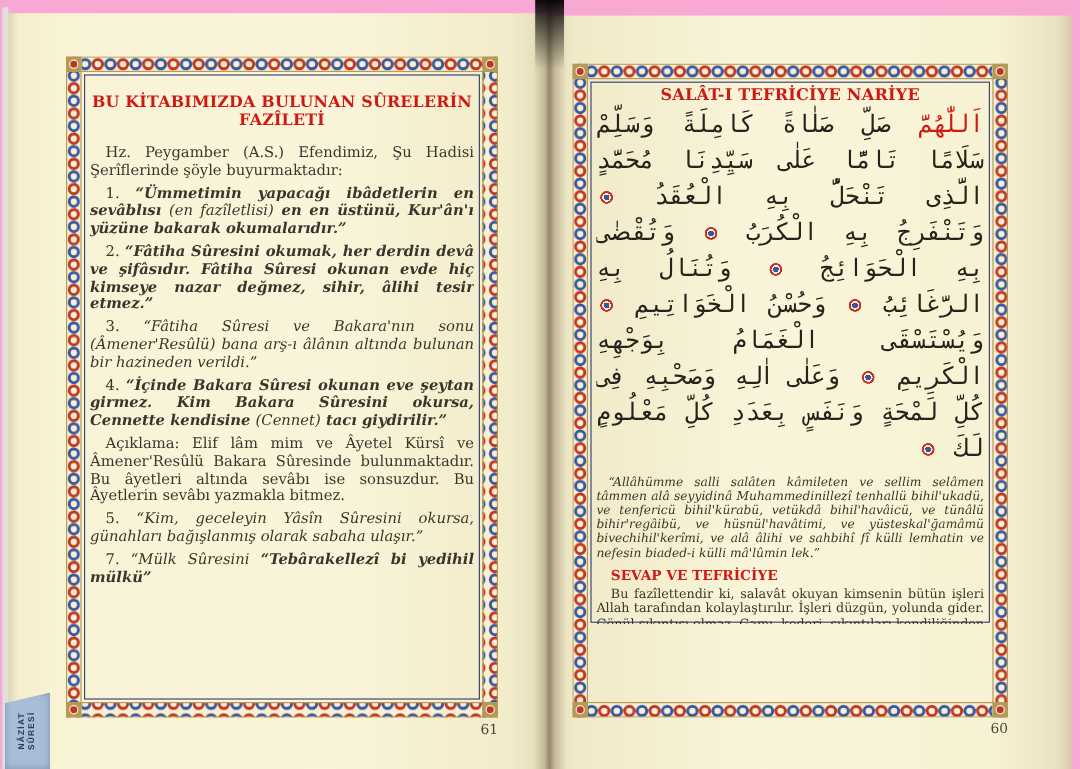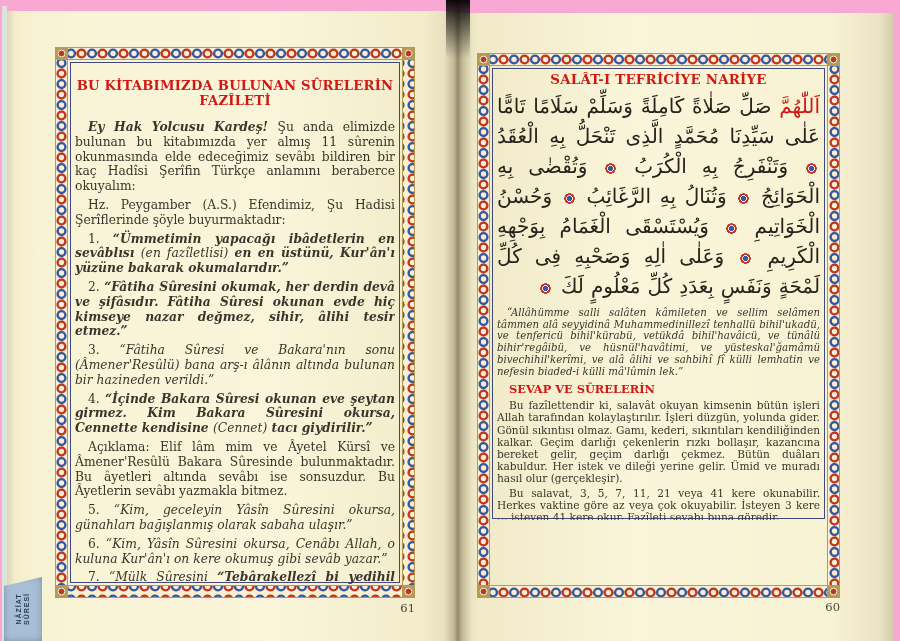--- a/index.html
+++ b/index.html
@@ -22,21 +22,21 @@
   .frame-right{left:477px;top:53px;width:363px;height:481px;}
   .frame svg{position:absolute;left:0;top:0;}
   .innerline{position:absolute;inset:15px;border:1px solid #41497a;pointer-events:none;}
   .content{position:absolute;left:20px;right:20px;top:17px;bottom:14px;overflow:hidden;}
   
   .ltitle,.rtitle{text-align:center;color:#cf1a14;font-weight:700;letter-spacing:.2px;}
   .ltitle{font-size:13.2px;margin:14px 0 12px;}
   .rtitle{font-size:13.4px;margin:1px 0 4px;}
   .lp p{margin:0 0 4px;font-size:12.3px;line-height:14.8px;text-align:justify;text-indent:13px;color:#3a352c;}
   .rp p{margin:0 0 2px;font-size:10.6px;line-height:12.2px;text-align:justify;text-indent:12px;color:#3a352c;}
-  .arabic{direction:rtl;text-align:justify;font-family:Liberation Serif, serif;
+  .arabic{direction:rtl;text-align:justify;font-family:Liberation Mono, monospace;
           font-size:20px;line-height:30px;color:#26221c;margin:2px 0 6px;word-spacing:2px;}
   .translit{font-size:10.2px;line-height:11.7px;font-style:italic;text-align:justify;color:#3a352c;margin:0 0 5px;text-indent:10px;}
   .subhead{color:#cf1a14;font-weight:700;font-size:11.4px;margin:2px 0 3px;padding-left:12px;}
   .pagenum{position:absolute;font-size:11.5px;color:#4a453a;text-align:right;}
   .pagenum-left{left:55px;width:360px;top:601px;}
   .pagenum-right{left:477px;width:363px;top:600px;}
   
   .s-r{}
   .s-i{font-style:italic;}
   .s-bi{font-weight:700;font-style:italic;}
@@ -90,29 +90,27 @@
       <rect x="0" y="538" width="13" height="13" fill="#b49a56"></rect>
         <circle cx="6.5" cy="544.5" r="3.4" fill="#c03528" stroke="#f7f1d0" stroke-width="1"></circle>
       <rect x="347" y="538" width="13" height="13" fill="#b49a56"></rect>
         <circle cx="353.5" cy="544.5" r="3.4" fill="#c03528" stroke="#f7f1d0" stroke-width="1"></circle>
       <rect x="0.5" y="0.5" width="359" height="550" fill="none" stroke="#b49a56"></rect>
       <rect x="12.5" y="12.5" width="335" height="526" fill="none" stroke="#b49a56"></rect>
     </svg>
     <div class="innerline"></div>
     <div class="content lp">
       <div class="ltitle">BU KİTABIMIZDA BULUNAN SÛRELERİN FAZÎLETİ</div>
-      <p><span class="s-bi">Ey Hak Yolcusu Kardeş! </span><span class="s-r">Şu anda elimizde bulunan bu kitabımızda yer almış 11 sûrenin okunmasında elde edeceğimiz sevâbı bildiren bir kaç Hadîsi Şerîfin Türkçe anlamını beraberce okuyalım:</span></p>
       <p><span class="s-r">Hz. Peygamber (A.S.) Efendimiz, Şu Hadisi Şerîflerinde şöyle buyurmaktadır:</span></p>
       <p><span class="s-r">1. </span><span class="s-bi">“Ümmetimin yapacağı ibâdetlerin en sevâblısı </span><span class="s-i">(en fazîletlisi)</span><span class="s-bi"> en en üstünü, Kur'ân'ı yüzüne bakarak okumalarıdır.”</span></p>
       <p><span class="s-r">2. </span><span class="s-bi">“Fâtiha Sûresini okumak, her derdin devâ ve şifâsıdır. Fâtiha Sûresi okunan evde hiç kimseye nazar değmez, sihir, âlihi tesir etmez.”</span></p>
       <p><span class="s-r">3. </span><span class="s-i">“Fâtiha Sûresi ve Bakara'nın sonu </span><span class="s-i">(Âmener'Resûlü)</span><span class="s-i"> bana arş-ı âlânın altında bulunan bir hazineden verildi.”</span></p>
       <p><span class="s-r">4. </span><span class="s-bi">“İçinde Bakara Sûresi okunan eve şeytan girmez. Kim Bakara Sûresini okursa, Cennette kendisine </span><span class="s-i">(Cennet)</span><span class="s-bi"> tacı giydirilir.”</span></p>
       <p><span class="s-r">Açıklama: Elif lâm mim ve Âyetel Kürsî ve Âmener'Resûlü Bakara Sûresinde bulunmaktadır. Bu âyetleri altında sevâbı ise sonsuzdur. Bu Âyetlerin sevâbı yazmakla bitmez.</span></p>
       <p><span class="s-r">5. </span><span class="s-i">“Kim, geceleyin Yâsîn Sûresini okursa, günahları bağışlanmış olarak sabaha ulaşır.”</span></p>
-      <p><span class="s-r">6. </span><span class="s-i">“Kim, Yâsîn Sûresini okursa, Cenâbı Allah, o kuluna Kur'ân'ı on kere okumuş gibi sevâb yazar.”</span></p>
       <p><span class="s-r">7. </span><span class="s-i">“Mülk Sûresini </span><span class="s-bi">“Tebârakellezî bi yedihil mülkü”</span></p>
 
     </div>
   </div>
 
   <div class="frame frame-right">
     <svg width="363" height="545">
       <defs>
         <pattern id="crh" width="21" height="13" patternUnits="userSpaceOnUse">
           <rect width="21" height="13" fill="#f7f1d0"></rect>
@@ -140,21 +138,21 @@
       <rect x="350" y="532" width="13" height="13" fill="#b49a56"></rect>
         <circle cx="356.5" cy="538.5" r="3.4" fill="#c03528" stroke="#f7f1d0" stroke-width="1"></circle>
       <rect x="0.5" y="0.5" width="362" height="544" fill="none" stroke="#b49a56"></rect>
       <rect x="12.5" y="12.5" width="338" height="520" fill="none" stroke="#b49a56"></rect>
     </svg>
     <div class="innerline"></div>
     <div class="content rp">
       <div class="rtitle">SALÂT-I TEFRİCİYE NARİYE</div>
       <div class="arabic" dir="rtl"><span class="s-redar">اَللّٰهُمَّ </span><span class="s-ar">صَلِّ صَلٰاةً كَامِلَةً وَسَلِّمْ سَلَامًا تَامًّا عَلٰى سَيِّدِنَا مُحَمَّدٍ الَّذِى تَنْحَلُّ بِهِ الْعُقَدُ </span><span class="s-rosette">۞</span><span class="s-ar"> وَتَنْفَرِجُ بِهِ الْكُرَبُ </span><span class="s-rosette">۞</span><span class="s-ar"> وَتُقْضٰى بِهِ الْحَوَائِجُ </span><span class="s-rosette">۞</span><span class="s-ar"> وَتُنَالُ بِهِ الرَّغَائِبُ </span><span class="s-rosette">۞</span><span class="s-ar"> وَحُسْنُ الْخَوَاتِيمِ </span><span class="s-rosette">۞</span><span class="s-ar"> وَيُسْتَسْقَى الْغَمَامُ بِوَجْهِهِ الْكَرِيمِ </span><span class="s-rosette">۞</span><span class="s-ar"> وَعَلٰى اٰلِهِ وَصَحْبِهِ فِى كُلِّ لَمْحَةٍ وَنَفَسٍ بِعَدَدِ كُلِّ مَعْلُومٍ لَكَ </span><span class="s-rosette">۞</span></div>
       <div class="translit">“Allâhümme salli salâten kâmileten ve sellim selâmen tâmmen alâ seyyidinâ Muhammedinillezî tenhallü bihil'ukadü, ve tenfericü bihil'kürabü, vetükdâ bihil'havâicü, ve tünâlü bihir'regâibü, ve hüsnül'havâtimi, ve yüsteskal'ğamâmü bivechihil'kerîmi, ve alâ âlihi ve sahbihî fî külli lemhatin ve nefesin biaded-i külli mâ'lûmin lek.”</div>
-      <div class="subhead">SEVAP VE SÛRELERİN</div>
+      <div class="subhead">SEVAP VE TEFRİCİYE</div>
       <p><span class="s-r">Bu fazîlettendir ki, salavât okuyan kimsenin bütün işleri Allah tarafından kolaylaştırılır. İşleri düzgün, yolunda gider. Gönül sıkıntısı olmaz. Gamı, kederi, sıkıntıları kendiliğinden kalkar. Geçim darlığı çekenlerin rızkı bollaşır, kazancına bereket gelir, geçim darlığı çekmez. Bütün duâları kabuldur. Her istek ve dileği yerine gelir. Ümid ve muradı hasıl olur (gerçekleşir).</span></p>
       <p><span class="s-r">Bu salavat, 3, 5, 7, 11, 21 veya 41 kere okunabilir. Herkes vaktine göre az veya çok okuyabilir. İsteyen 3 kere … isteyen 41 kere okur. Fazîleti sevabı buna göredir.</span></p>
 
     </div>
   </div>
 
   <div class="pagenum pagenum-left">61</div>
   <div class="pagenum pagenum-right">60</div>
 
   <div class="tab">

